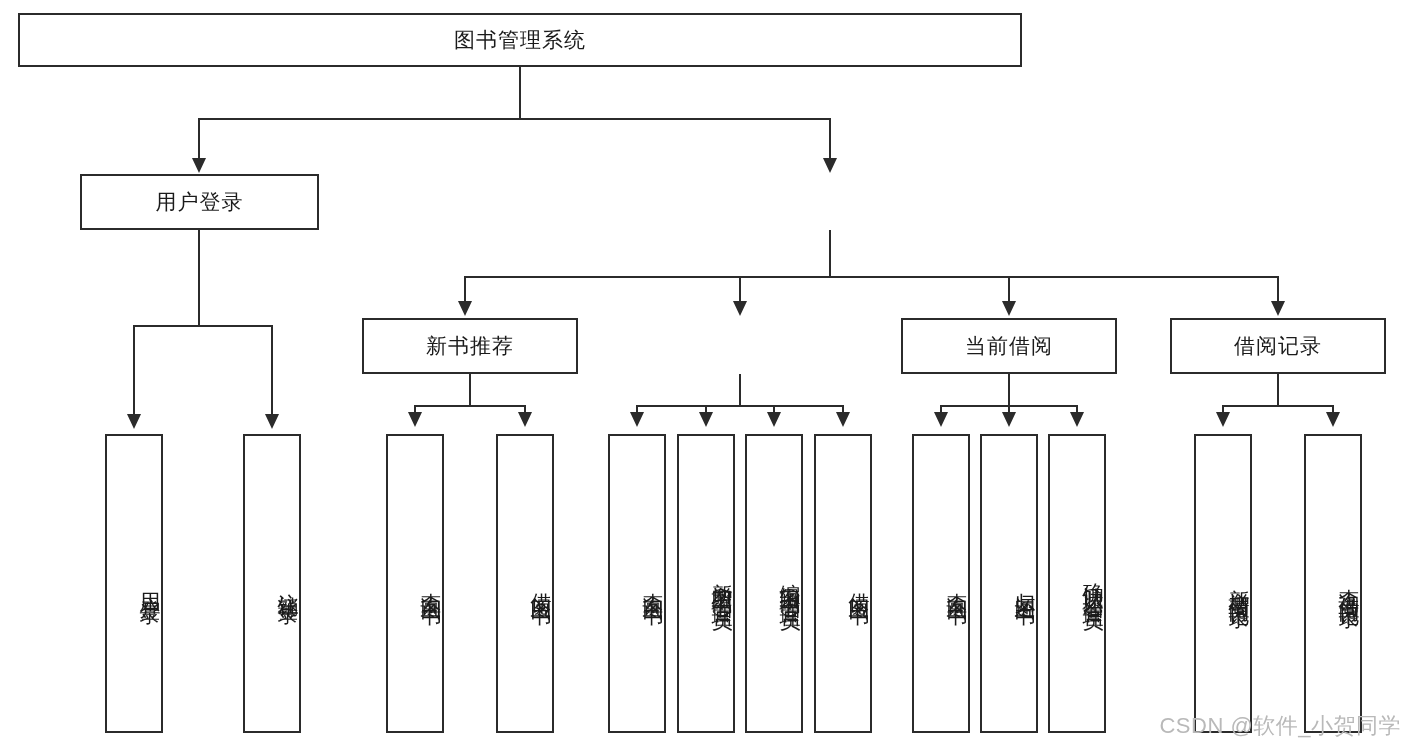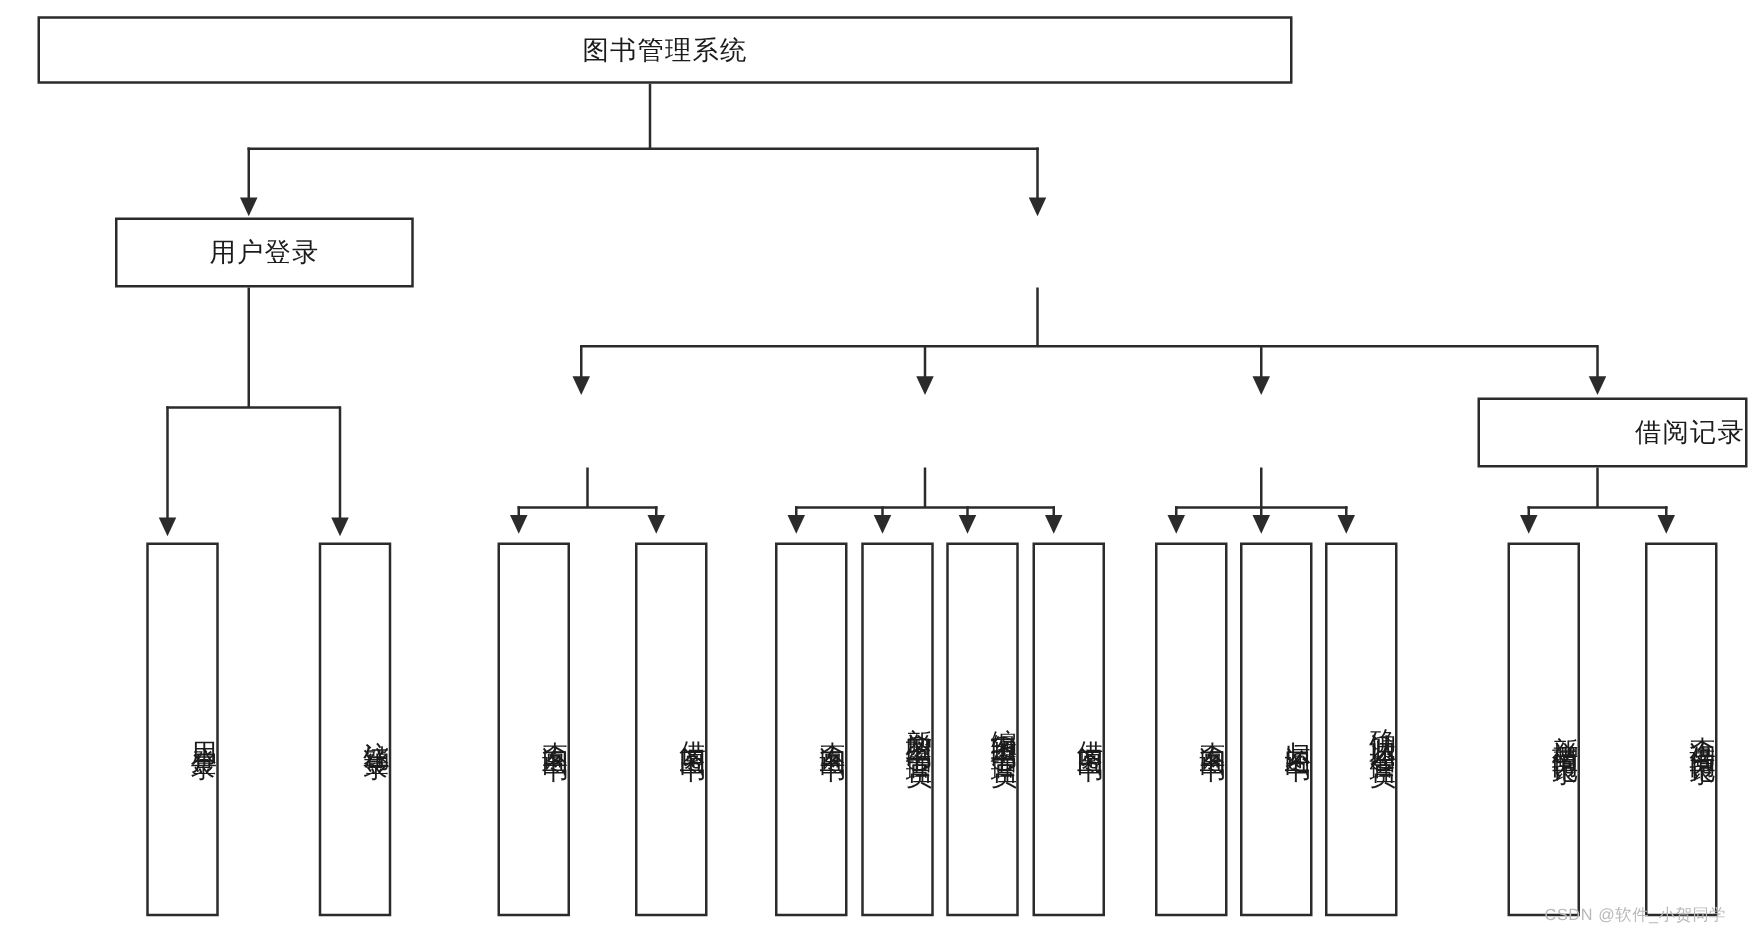--- a/index.html
+++ b/index.html
@@ -19,21 +19,20 @@
   }
   .node {
     position: absolute;
     box-sizing: border-box;
     border: 2px solid #2b2b2b;
     background: #ffffff;
     display: flex;
     align-items: center;
     justify-content: center;
     color: #1b1b1b;
-    margin-left: 12px;
   }
   .node.horiz {
     font-size: 21px;
     letter-spacing: 1px;
   }
   .node.vert {
     writing-mode: vertical-rl;
     text-orientation: upright;
     font-size: 21px;
     letter-spacing: 4px;
@@ -57,23 +56,23 @@
   .arrow {
     position: absolute;
     width: 0;
     height: 0;
     border-left: 7px solid transparent;
     border-right: 7px solid transparent;
     border-top: 15px solid #2b2b2b;
   }
   #watermark {
     position: absolute;
-    right: 24px;
+    right: 4px;
     bottom: 6px;
-    font-size: 13px;
+    font-size: 22px;
     color: #b9b9b9;
     letter-spacing: 0.5px;
     white-space: nowrap;
     pointer-events: none;
   }
 </style>
 </head>
 <body>
 
 <div id="canvas">
@@ -107,21 +106,27 @@
   <div class="edge h" style="left:464px; top:276px; width:814px; height:2px;"></div>
   <div class="edge v" style="left:464px; top:276px; width:2px; height:29px;"></div>
   <div class="arrow" style="left:458px; top:301px;"></div>
   <div class="edge v" style="left:739px; top:276px; width:2px; height:29px;"></div>
   <div class="arrow" style="left:733px; top:301px;"></div>
   <div class="edge v" style="left:1008px; top:276px; width:2px; height:29px;"></div>
   <div class="arrow" style="left:1002px; top:301px;"></div>
   <div class="edge v" style="left:1277px; top:276px; width:2px; height:29px;"></div>
   <div class="arrow" style="left:1271px; top:301px;"></div>
 
-  <div class="node horiz" style="left:1170px; top:318px; width:216px; height:56px;justify-content:flex-end;">
+  <div class="node horiz" style="left:362px; top:318px; width:216px; height:56px;">
+    <span>新书推荐</span>
+  </div>
+  <div class="node horiz" style="left:901px; top:318px; width:216px; height:56px;">
+    <span>当前借阅</span>
+  </div>
+  <div class="node horiz" style="left:1170px; top:318px; width:216px; height:56px;">
     <span>借阅记录</span>
   </div>
 
   <div class="edge v" style="left:469px; top:374px; width:2px; height:32px;"></div>
   <div class="edge h" style="left:414px; top:405px; width:112px; height:2px;"></div>
   <div class="edge v" style="left:414px; top:405px; width:2px; height:11px;"></div>
   <div class="arrow" style="left:408px; top:412px;"></div>
   <div class="edge v" style="left:524px; top:405px; width:2px; height:11px;"></div>
   <div class="arrow" style="left:518px; top:412px;"></div>
 

